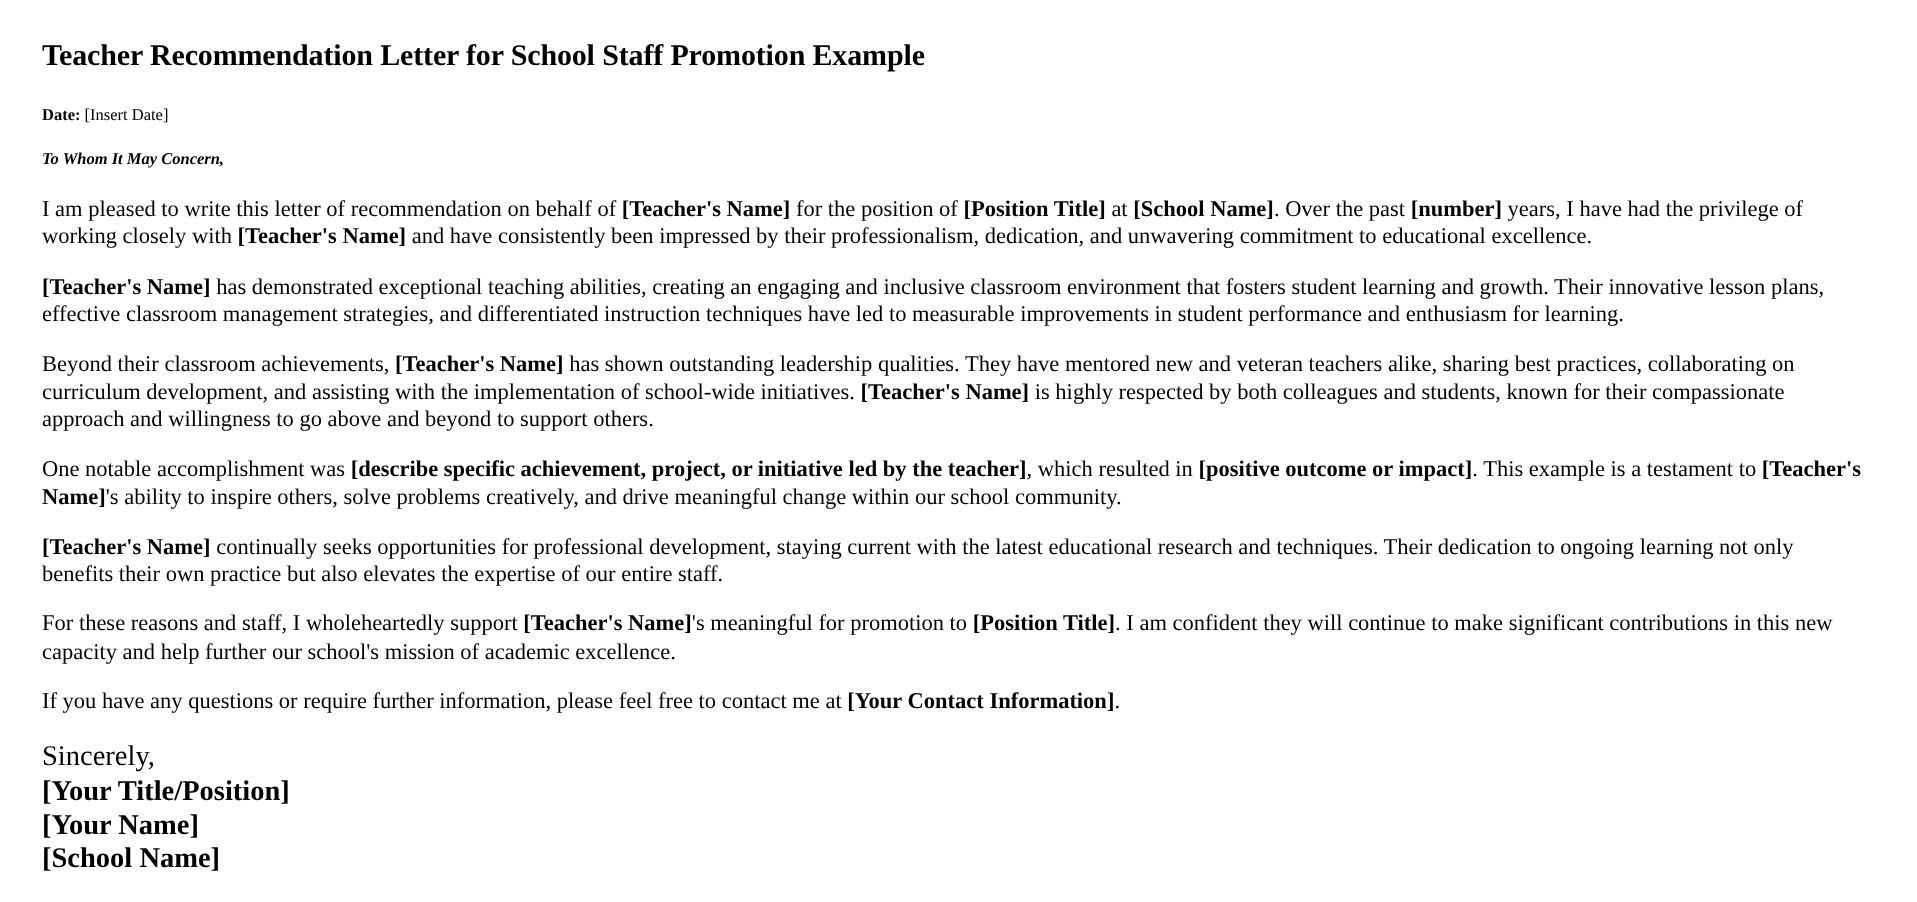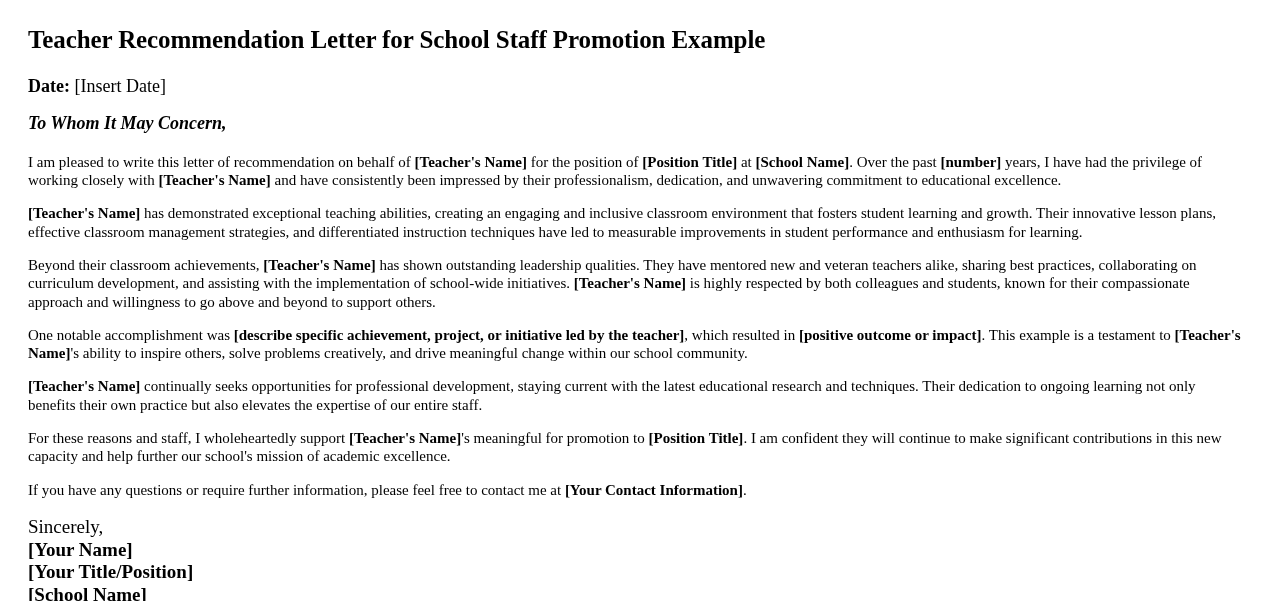--- a/index.html
+++ b/index.html
@@ -12,33 +12,33 @@
     min-height: 601px;
     font-family: "Liberation Serif", "DejaVu Serif", serif;
     color: #000000;
   }
   .page {
     padding: 26px 36px 10px 28px;
     box-sizing: border-box;
   }
   h1.doc-title {
     font-family: "Liberation Serif", "DejaVu Serif", serif;
-    font-size: 25px;
+    font-size: 20px;
     font-weight: bold;
     margin: 0 0 22px 0;
     letter-spacing: -0.1px;
   }
   p.para {
     font-size: 15px;
     line-height: 1.22;
     margin: 0 0 15px 0;
     text-align: left;
   }
   .line-block {
-    font-size: 18px;
+    font-size: 11px;
     line-height: 1.19;
     margin: 0;
   }
   .b {
     font-weight: bold;
   }
   .sig-block {
     margin-top: 17px;
   }
   .sig-block div {
@@ -65,18 +65,18 @@
       <p class="para"><span class="b">[Teacher's Name]</span><span> has demonstrated exceptional teaching abilities, creating an engaging and inclusive classroom environment that fosters student learning and growth. Their innovative lesson plans, effective classroom management strategies, and differentiated instruction techniques have led to measurable improvements in student performance and enthusiasm for learning.</span></p>
       <p class="para"><span>Beyond their classroom achievements, </span><span class="b">[Teacher's Name]</span><span> has shown outstanding leadership qualities. They have mentored new and veteran teachers alike, sharing best practices, collaborating on curriculum development, and assisting with the implementation of school-wide initiatives. </span><span class="b">[Teacher's Name]</span><span> is highly respected by both colleagues and students, known for their compassionate approach and willingness to go above and beyond to support others.</span></p>
       <p class="para"><span>One notable accomplishment was </span><span class="b">[describe specific achievement, project, or initiative led by the teacher]</span><span>, which resulted in </span><span class="b">[positive outcome or impact]</span><span>. This example is a testament to </span><span class="b">[Teacher's Name]</span><span>'s ability to inspire others, solve problems creatively, and drive meaningful change within our school community.</span></p>
       <p class="para"><span class="b">[Teacher's Name]</span><span> continually seeks opportunities for professional development, staying current with the latest educational research and techniques. Their dedication to ongoing learning not only benefits their own practice but also elevates the expertise of our entire staff.</span></p>
       <p class="para"><span>For these reasons and staff, I wholeheartedly support </span><span class="b">[Teacher's Name]</span><span>'s meaningful for promotion to </span><span class="b">[Position Title]</span><span>. I am confident they will continue to make significant contributions in this new capacity and help further our school's mission of academic excellence.</span></p>
       <p class="para"><span>If you have any questions or require further information, please feel free to contact me at </span><span class="b">[Your Contact Information]</span><span>.</span></p>
     </div>
 
   <div class="sig-block">
     <div>Sincerely,</div>
+    <div class="b">[Your Title/Position]</div>
     <div class="b">[Your Name]</div>
-    <div class="b">[Your Title/Position]</div>
     <div class="b">[School Name]</div>
   </div>
 
 </div>
 
 </body></html>

